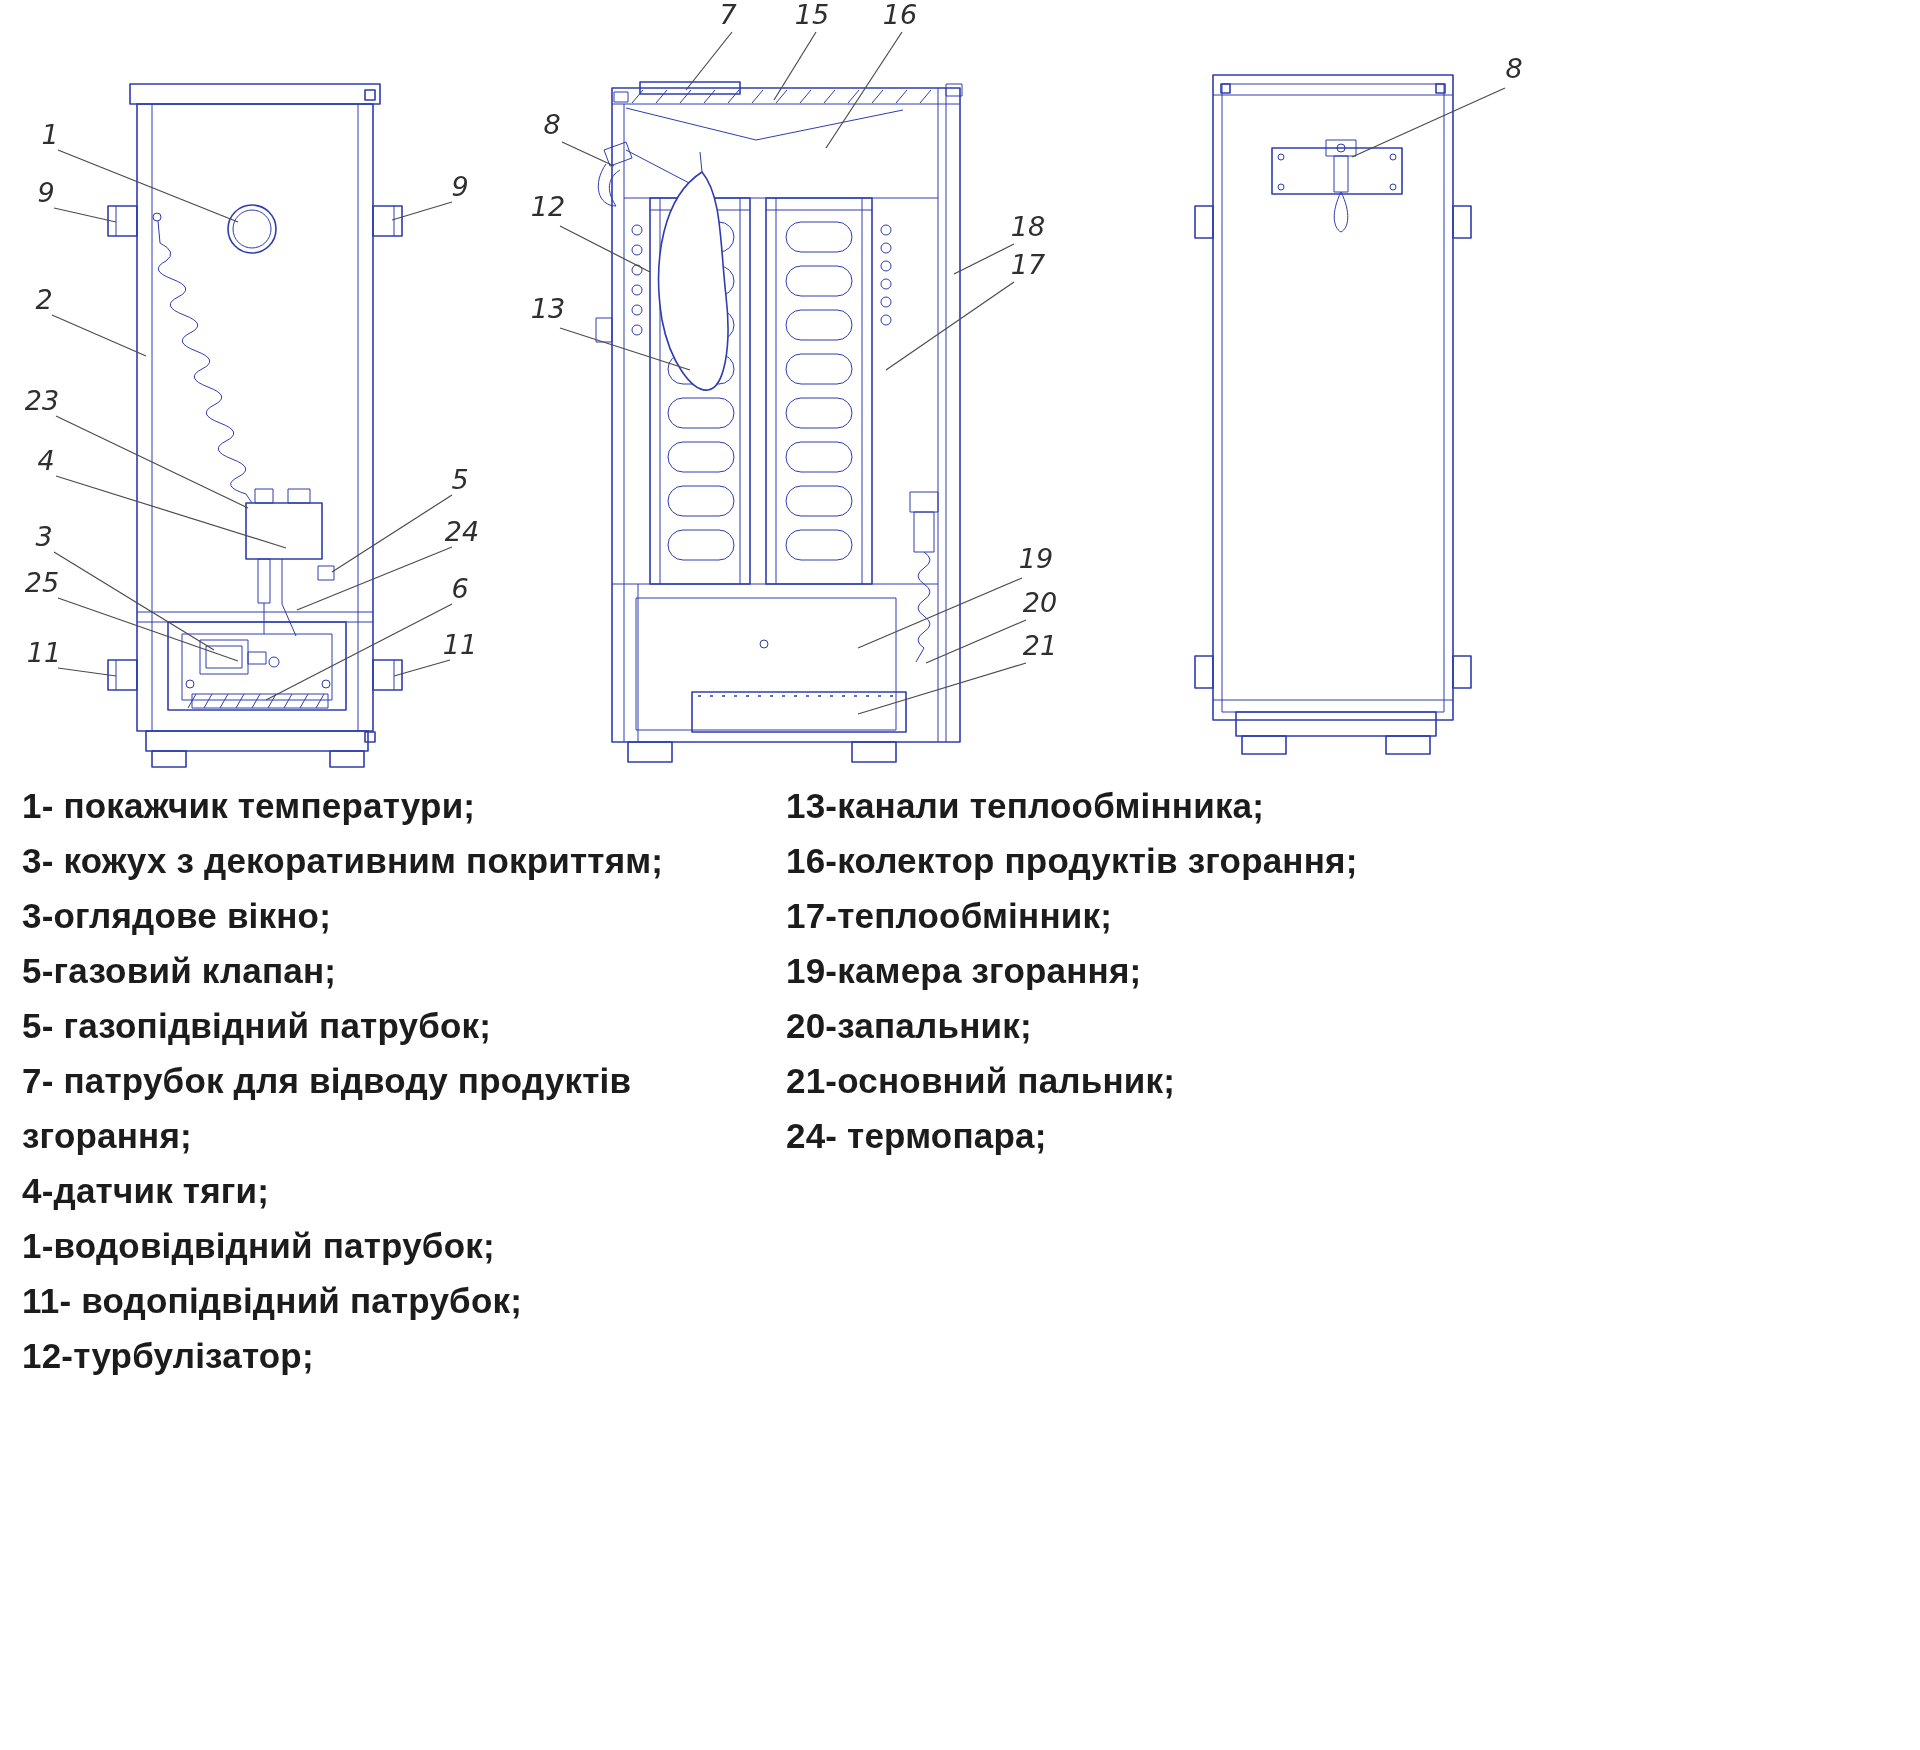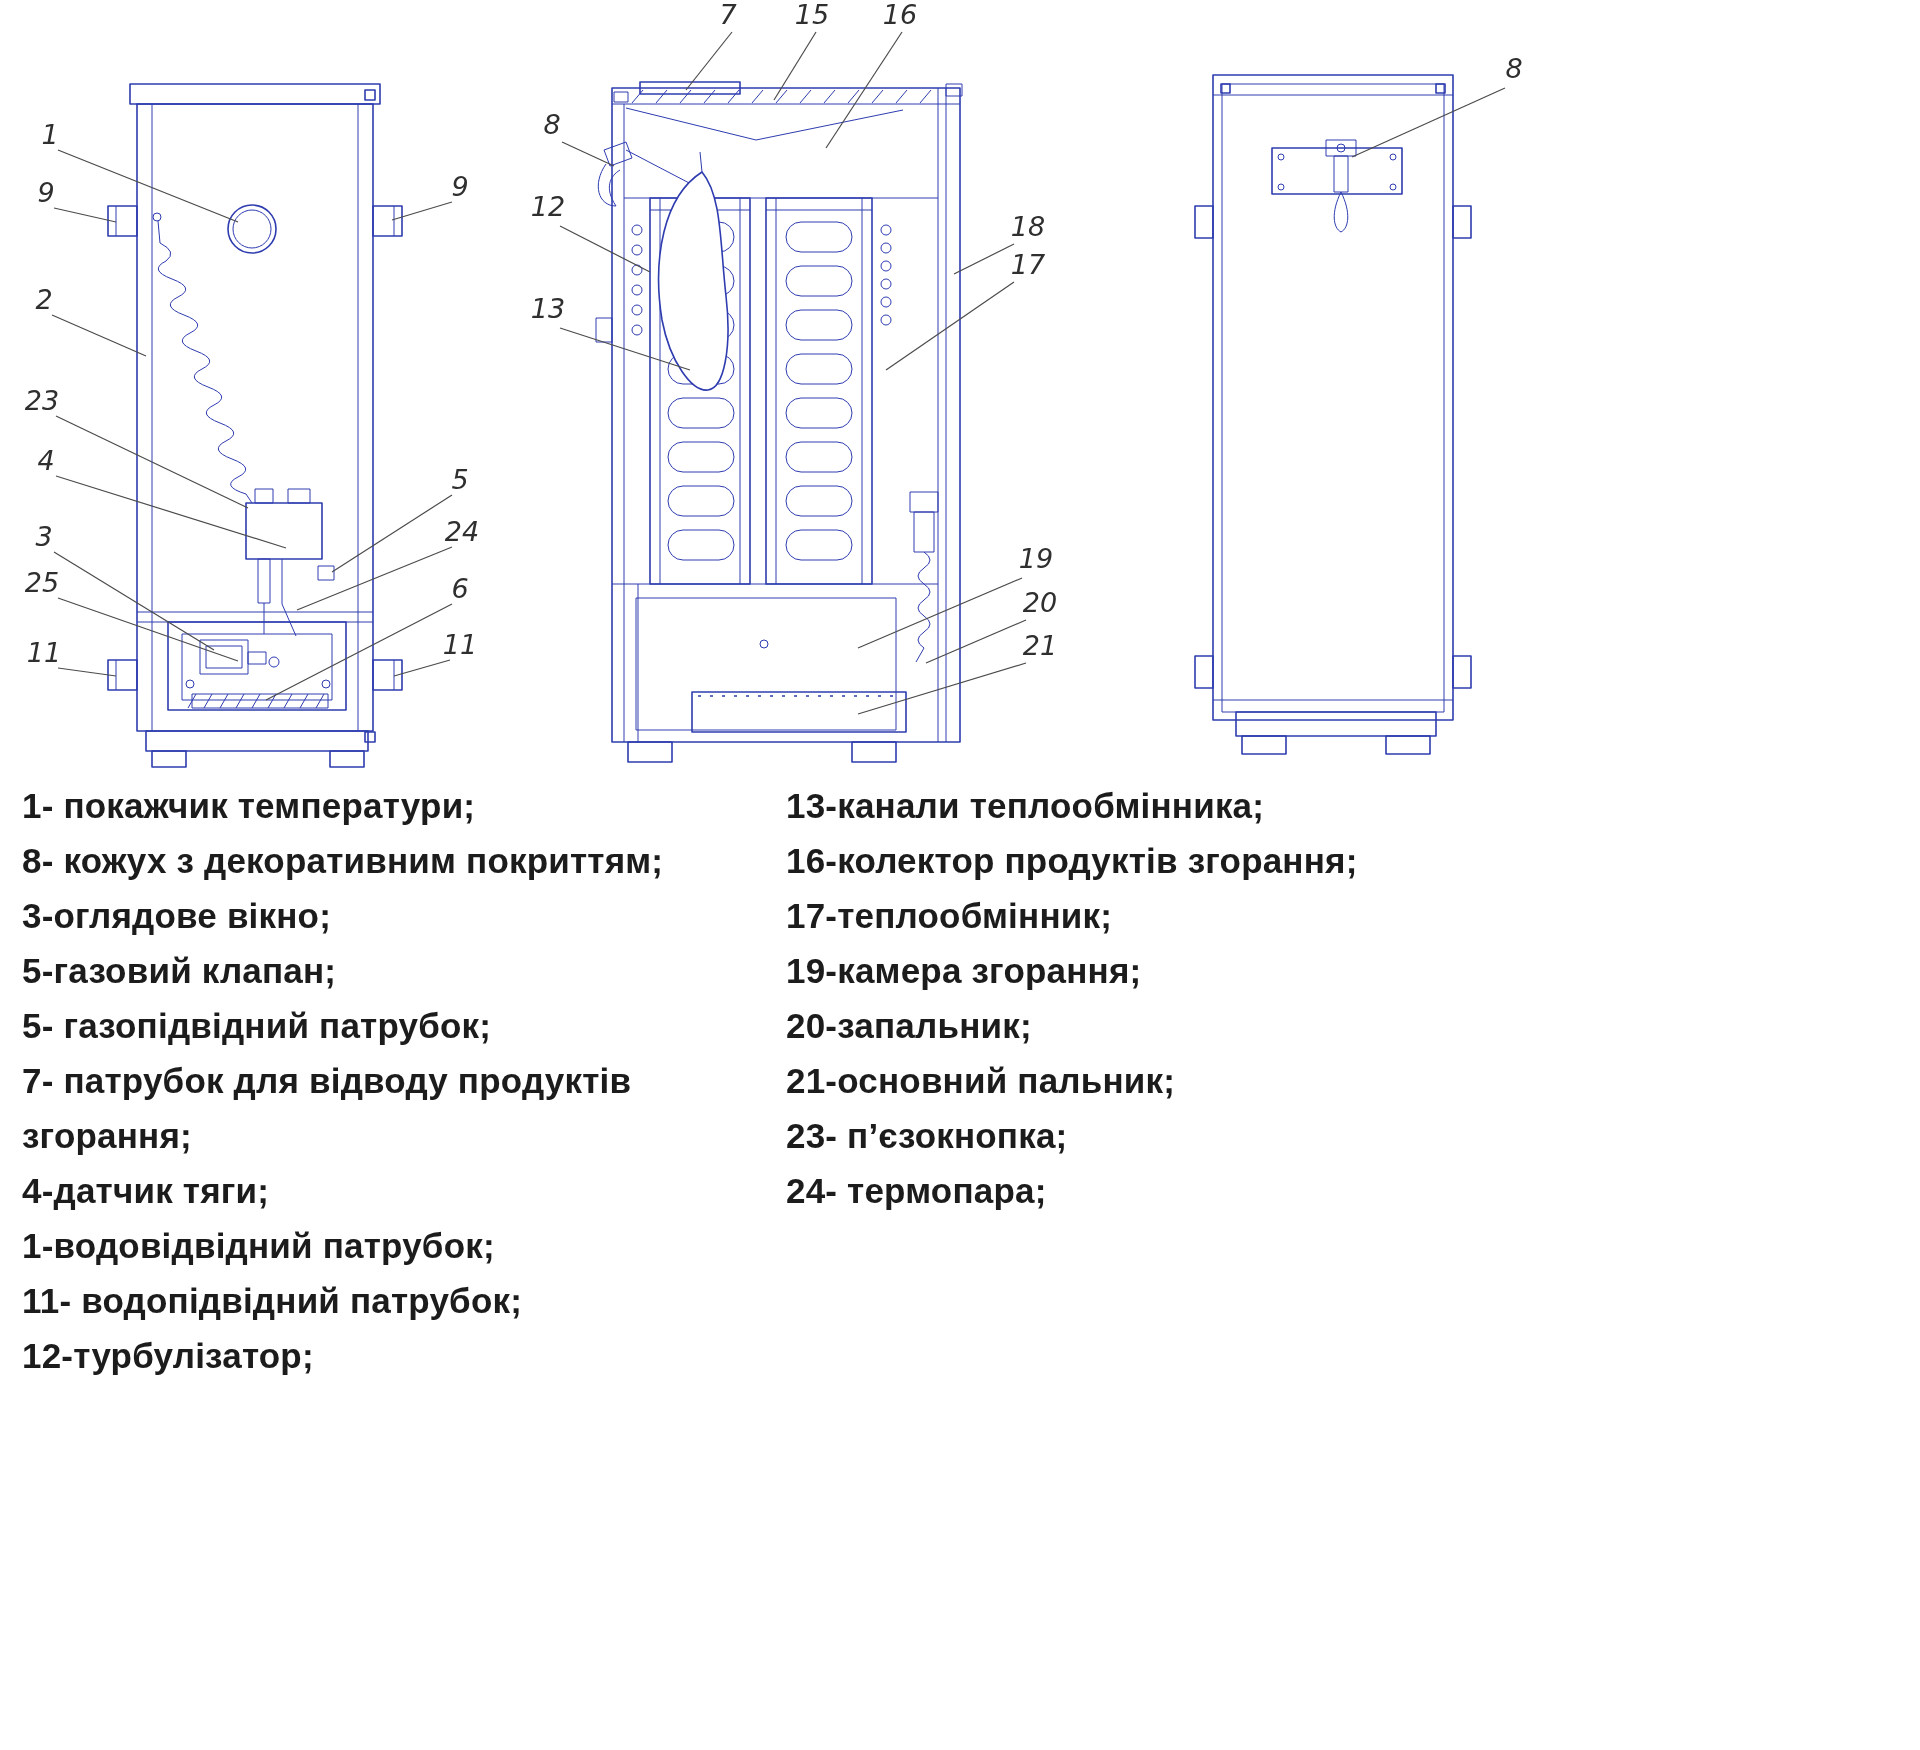--- a/index.html
+++ b/index.html
@@ -294,35 +294,34 @@
 
       <g>
         <text class="co" x="1514" y="78">8</text>
       </g>
     </g>
   </svg>
 
   <div class="legend">
     <div class="legend-col col-left">
       <div class="legend-item">1- покажчик температури;</div>
-      <div class="legend-item">8- кожух з декоративним покриттям;</div>
+      <div class="legend-item">3- кожух з декоративним покриттям;</div>
       <div class="legend-item">3-оглядове вікно;</div>
       <div class="legend-item">5-газовий клапан;</div>
       <div class="legend-item">5- газопідвідний патрубок;</div>
       <div class="legend-item">7- патрубок для відводу продуктів згорання;</div>
       <div class="legend-item">4-датчик тяги;</div>
       <div class="legend-item">1-водовідвідний патрубок;</div>
       <div class="legend-item">11- водопідвідний патрубок;</div>
       <div class="legend-item">12-турбулізатор;</div>
     </div>
     <div class="legend-col col-right">
       <div class="legend-item">13-канали теплообмінника;</div>
       <div class="legend-item">16-колектор продуктів згорання;</div>
       <div class="legend-item">17-теплообмінник;</div>
       <div class="legend-item">19-камера згорання;</div>
       <div class="legend-item">20-запальник;</div>
       <div class="legend-item">21-основний пальник;</div>
-      <div class="legend-item">23- п’єзокнопка;</div>
       <div class="legend-item">24- термопара;</div>
     </div>
   </div>
 
 </div>
 
 </body></html>

